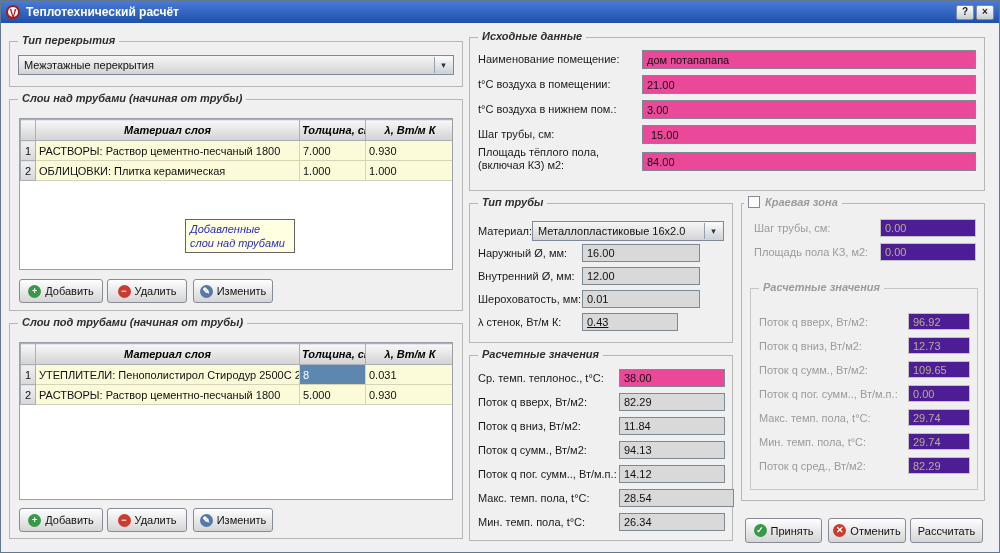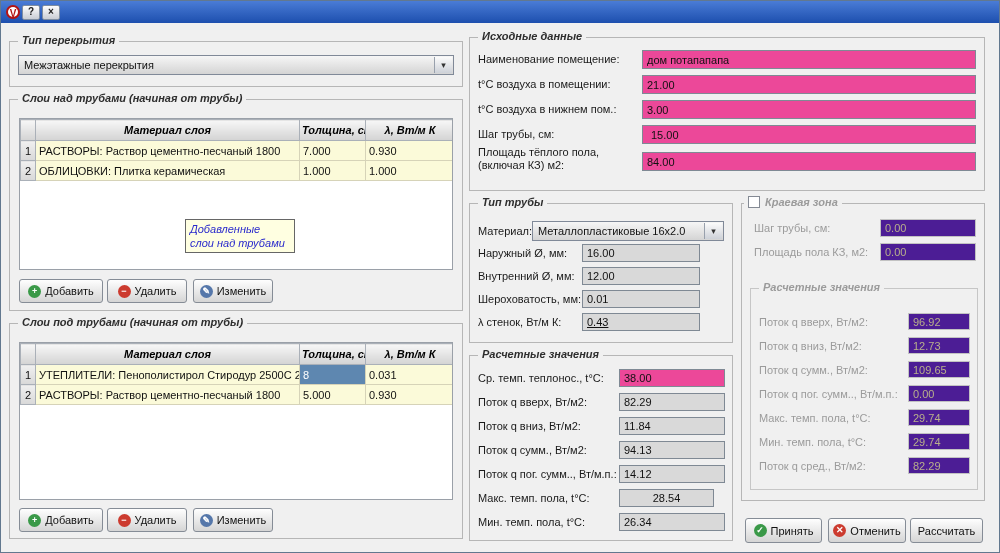--- a/index.html
+++ b/index.html
@@ -30,20 +30,21 @@
   .note{position:absolute;background:#ffffe1;border:1px solid #666;padding:2px 4px;font-size:11px;font-style:italic;color:var(--note_text,#2a2acc);line-height:14px;z-index:5;}
   .chk{width:12px;height:12px;background:#fff;border:1px solid #848a94;box-sizing:border-box;display:inline-block;}
 </style>
 </head>
 <body>
 
 <div class="window">
 
   <div class="titlebar">
     <span class="appicon">V</span>
+    <span class="wtitle">Теплотехнический расчёт</span>
     <button class="tbbtn">?</button>
     <button class="tbbtn">×</button>
   </div>
 
   <div class="group" style="left:8px;top:40px;width:452px;height:44px;">
     <span class="gtitle">Тип перекрытия</span>
     <div class="combo" style="left:8px;top:13px;width:436px;">
       <span>Межэтажные перекрытия</span>
       <span class="arr">▾</span>
     </div>
@@ -170,37 +171,37 @@
       <span>Металлопластиковые 16х2.0</span>
       <span class="arr">▾</span>
     </div>
     <span class="lbl" style="left:8px;top:43px;">Наружный Ø, мм:</span>
     <input class="inp gray" readonly="" style="left: 112px; top: 40px; width: 118px; height: 18px;" value="16.00">
     <span class="lbl" style="left:8px;top:66px;">Внутренний Ø, мм:</span>
     <input class="inp gray" readonly="" style="left: 112px; top: 63px; width: 118px; height: 18px;" value="12.00">
     <span class="lbl" style="left:8px;top:89px;">Шероховатость, мм:</span>
     <input class="inp gray" readonly="" style="left: 112px; top: 86px; width: 118px; height: 18px;" value="0.01">
     <span class="lbl" style="left:8px;top:112px;">λ стенок, Вт/м К:</span>
-    <input class="inp gray" readonly="" style="left: 112px; top: 109px; width: 118px; height: 18px; text-decoration: underline;" value="0.43">
+    <input class="inp gray" readonly="" style="left: 112px; top: 109px; width: 96px; height: 18px; text-decoration: underline;" value="0.43">
   </div>
 
   <div class="group" style="left:468px;top:354px;width:262px;height:184px;">
     <span class="gtitle">Расчетные значения</span>
     <span class="lbl" style="left:8px;top:16px;">Ср. темп. теплонос., t°C:</span>
     <input class="inp" style="left: 149px; top: 13px; width: 106px; height: 18px;" value="38.00">
     <span class="lbl" style="left:8px;top:40px;">Поток q вверх, Вт/м2:</span>
     <input class="inp gray" readonly="" style="left: 149px; top: 37px; width: 106px; height: 18px;" value="82.29">
     <span class="lbl" style="left:8px;top:64px;">Поток q вниз, Вт/м2:</span>
     <input class="inp gray" readonly="" style="left: 149px; top: 61px; width: 106px; height: 18px;" value="11.84">
     <span class="lbl" style="left:8px;top:88px;">Поток q сумм., Вт/м2:</span>
     <input class="inp gray" readonly="" style="left: 149px; top: 85px; width: 106px; height: 18px;" value="94.13">
     <span class="lbl" style="left:8px;top:112px;">Поток q пог. сумм.., Вт/м.п.:</span>
     <input class="inp gray" readonly="" style="left: 149px; top: 109px; width: 106px; height: 18px;" value="14.12">
     <span class="lbl" style="left:8px;top:136px;">Макс. темп. пола, t°C:</span>
-    <input class="inp gray" readonly="" style="left: 149px; top: 133px; width: 95px; height: 18px; text-align: center;" value="28.54">
+    <input class="inp gray" readonly="" style="left: 149px; top: 133px; width: 115px; height: 18px;" value="28.54">
     <span class="lbl" style="left:8px;top:160px;">Мин. темп. пола, t°C:</span>
     <input class="inp gray" readonly="" style="left: 149px; top: 157px; width: 106px; height: 18px;" value="26.34">
   </div>
 
   <div class="group" style="left:740px;top:202px;width:242px;height:296px;">
     <span class="gtitle dis" style="left:2px;display:inline-flex;align-items:center;gap:5px;">
       <span class="chk"></span>
       <span>Краевая зона</span>
     </span>
     <span class="lbl dis" style="left:12px;top:18px;">Шаг трубы, см:</span>

